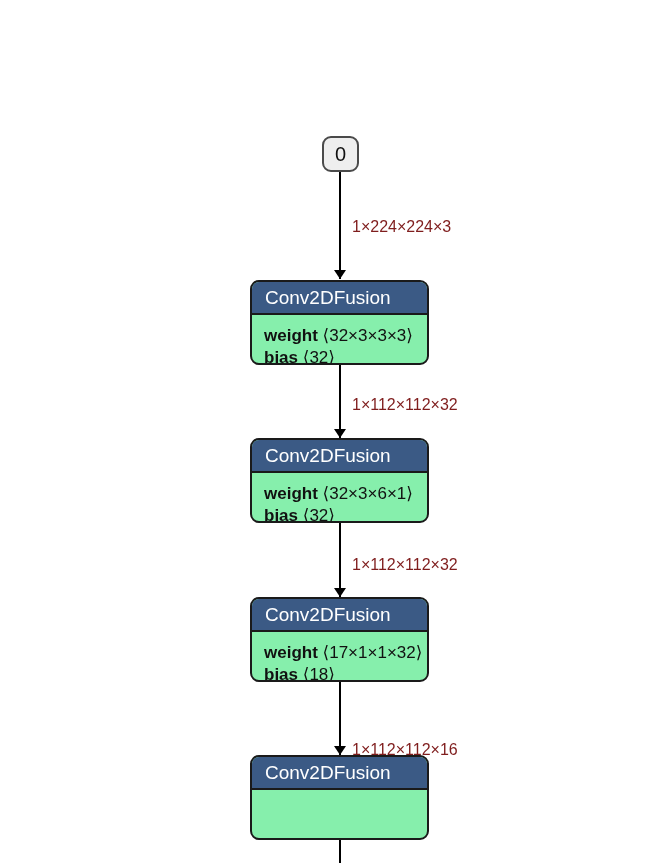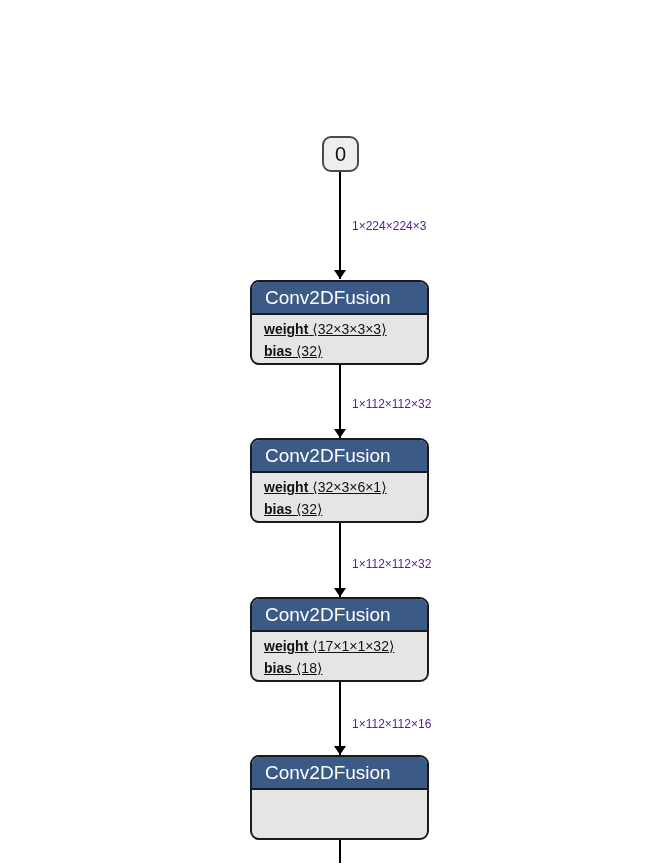--- a/index.html
+++ b/index.html
@@ -25,23 +25,23 @@
     position: absolute;
     width: 0;
     height: 0;
     border-left: 6px solid transparent;
     border-right: 6px solid transparent;
     border-top: 9px solid #000000;
   }
   .edge-label {
     position: absolute;
     left: 352px;
-    font-size: 12px;
+    font-size: 16px;
     line-height: 19px;
-    color: #4c1d95;
+    color: #7f1d1d;
     white-space: nowrap;
   }
   .input-node {
     position: absolute;
     left: 322px;
     top: 136px;
     width: 37px;
     height: 36px;
     box-sizing: border-box;
     background: #eeeeee;
@@ -52,40 +52,39 @@
     justify-content: center;
     font-size: 20px;
     cursor: pointer;
   }
   .conv-node {
     position: absolute;
     left: 250px;
     width: 179px;
     height: 85px;
     box-sizing: border-box;
-    background: #e5e5e5;
+    background: #86efac;
     border: 2px solid #1a1a1a;
     border-radius: 9px;
     overflow: hidden;
     cursor: pointer;
   }
   .node-header {
     height: 31px;
     line-height: 31px;
     background: #3b5a85;
     border-bottom: 2px solid #1a1a1a;
     color: #ffffff;
     font-size: 19px;
     padding-left: 13px;
     white-space: nowrap;
   }
   .node-body {
-    padding: 3px 0 0 12px;
-    font-size: 14px;
-    text-decoration: underline;
+    padding: 10px 0 0 12px;
+    font-size: 17px;
   }
   .attr-line {
     line-height: 22px;
     white-space: nowrap;
   }
   .attr-name {
     font-weight: bold;
   }
 </style>
 </head>
@@ -100,21 +99,21 @@
   <div class="edge-line" style="left:339px; top:840px; height:23px;"></div>
 
   <div class="edge-arrow" style="left:334px; top:270px;"></div>
   <div class="edge-arrow" style="left:334px; top:429px;"></div>
   <div class="edge-arrow" style="left:334px; top:588px;"></div>
   <div class="edge-arrow" style="left:334px; top:746px;"></div>
 
   <div class="edge-label" style="top:217px;">1×224×224×3</div>
   <div class="edge-label" style="top:395px;">1×112×112×32</div>
   <div class="edge-label" style="top:555px;">1×112×112×32</div>
-  <div class="edge-label" style="top:715px;">1×112×112×16</div>
+  <div class="edge-label" style="top:740px;">1×112×112×16</div>
 
   <div class="input-node">
     <span>0</span>
   </div>
 
   <div class="conv-node" style="top:280px;">
     <div class="node-header">Conv2DFusion</div>
     <div class="node-body">
       <div class="attr-line"><span class="attr-name">weight</span> <span class="attr-value">⟨32×3×3×3⟩</span></div>
       <div class="attr-line"><span class="attr-name">bias</span> <span class="attr-value">⟨32⟩</span></div>

